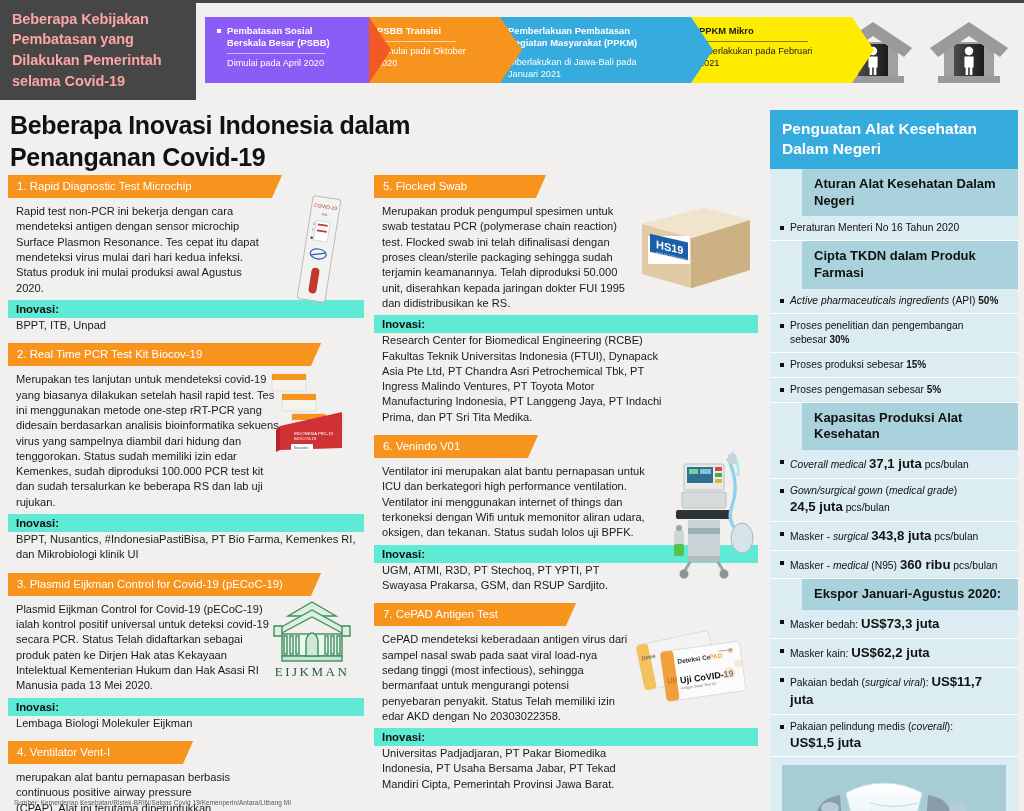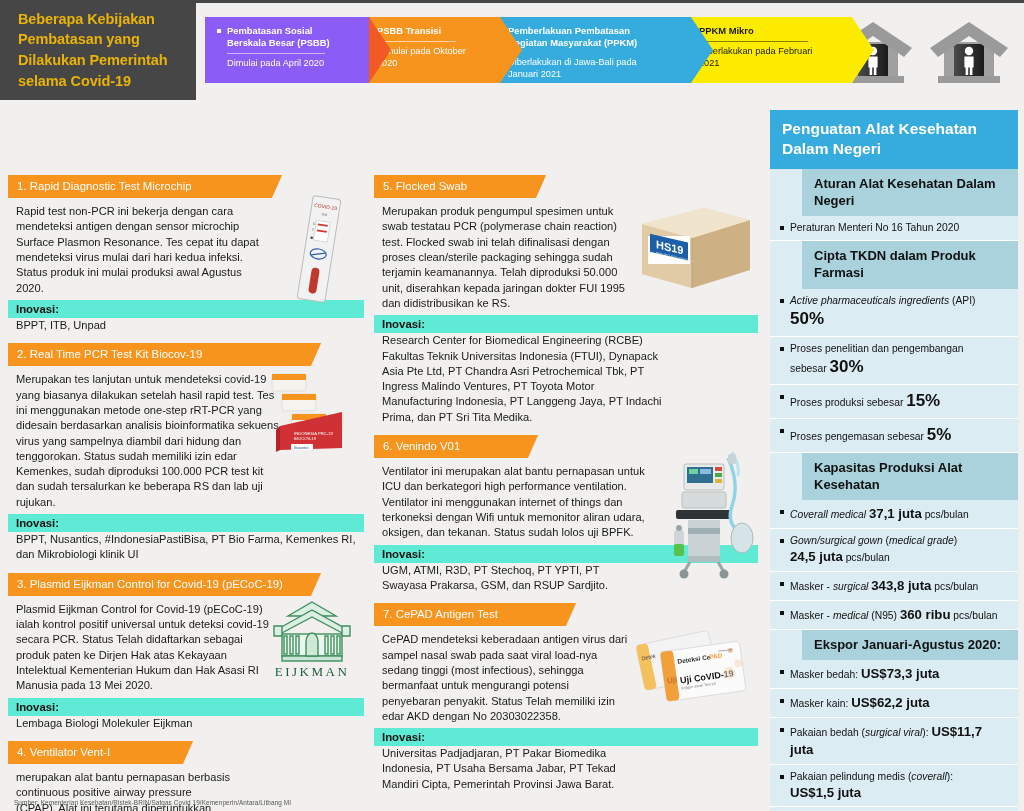--- a/index.html
+++ b/index.html
@@ -22,25 +22,25 @@
     width: 1024px; height: 100px;
     background: #f1f0ee;
   }
   #topbar-dark {
     position: absolute; left: 0; top: 0;
     width: 196px; height: 100px;
     background: #464646;
     display: flex; align-items: center;
   }
   #topbar-title {
-    color: #eab308;
+    color: #fca5a5;
     font-size: 14.5px;
     font-weight: bold;
     line-height: 1.42;
-    padding: 0 14px 0 18px;
+    padding: 0 14px 0 12px;
     letter-spacing: -0.1px;
   }
   #arrows {
     position: absolute; left: 205px; top: 17px;
     height: 66px;
     display: flex;
     align-items: stretch;
   }
   .arrow {
     position: relative;
@@ -198,21 +198,21 @@
     font-size: 10.3px;
     color: #111111;
     line-height: 1.35;
     border-bottom: 1px solid #ffffff;
     background: #dcecf3;
   }
   .r-bullet {
     width: 4px; height: 4px; background: #111111;
     flex: 0 0 auto; margin-top: 5px;
   }
-  .r-item b { font-size: 17px; }
+  .r-item b { font-size: 10px; }
   .r-item .big { font-size: 13.2px; font-weight: bold; }
   #mask-art {
     background: #a6ccd6;
     margin: 8px 12px 10px 12px;
     height: 190px;
     position: relative;
   }
 
   
   #source {
@@ -298,20 +298,21 @@
         <path d="M41 4 L80 30 L72 39 L41 18 L10 39 L2 30 Z" fill="#9a9a9a"></path>
         <rect x="10" y="58" width="62" height="7" fill="#9a9a9a"></rect>
         <circle cx="41" cy="33" r="4.2" fill="#ffffff"></circle>
         <path d="M36.4 38.5h9.2v11h-9.2z" fill="#ffffff"></path>
         <rect x="37.6" y="48" width="2.6" height="9" fill="#ffffff"></rect>
         <rect x="41.8" y="48" width="2.6" height="9" fill="#ffffff"></rect>
       </svg>
     </div>
   </div>
 
+  <div id="main-title">Beberapa Inovasi Indonesia dalam Penanganan Covid-19</div>
 
   <div class="col" id="col-left">
 
     <div class="card">
       <div class="card-head-wrap">
         <div class="card-head head-w1">1. Rapid Diagnostic Test Microchip</div>
       </div>
       <div class="card-body">
         <div style="width:255px;">Rapid test non-PCR ini bekerja dengan cara mendeteksi antigen dengan sensor microchip Surface Plasmon Resonance. Tes cepat itu dapat mendeteksi virus mulai dari hari kedua infeksi. Status produk ini mulai produksi awal Agustus 2020.</div>
         <svg class="art" style="right:14px; top:-4px;" width="62" height="110" viewBox="0 0 62 110">

